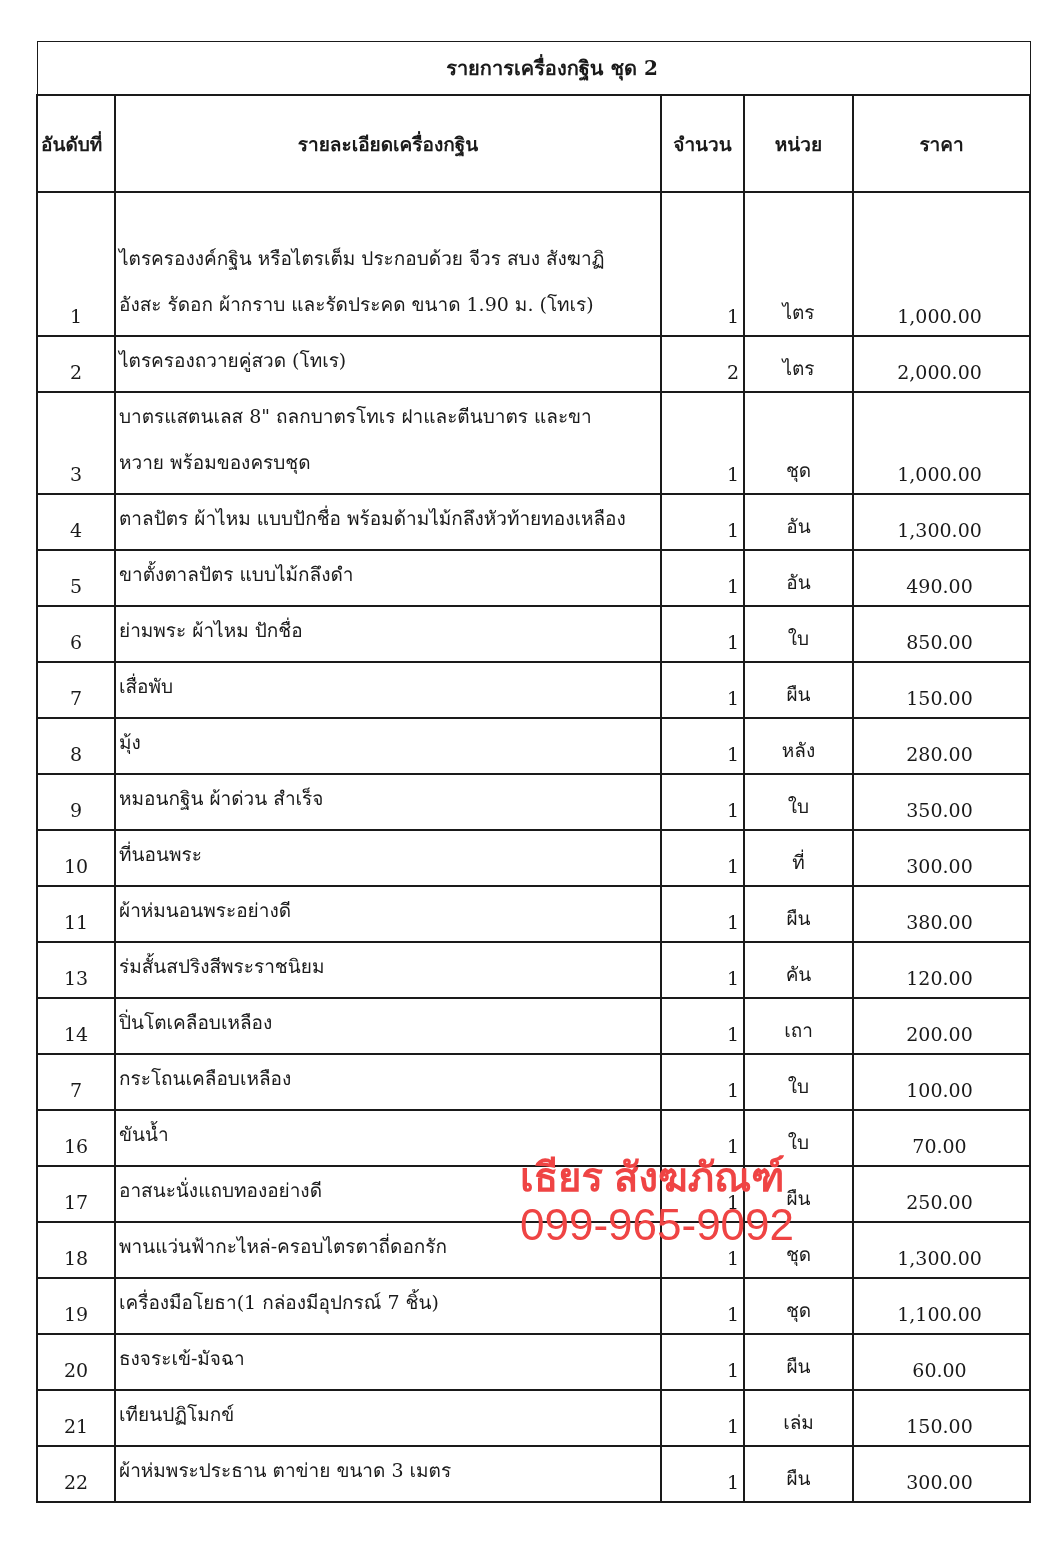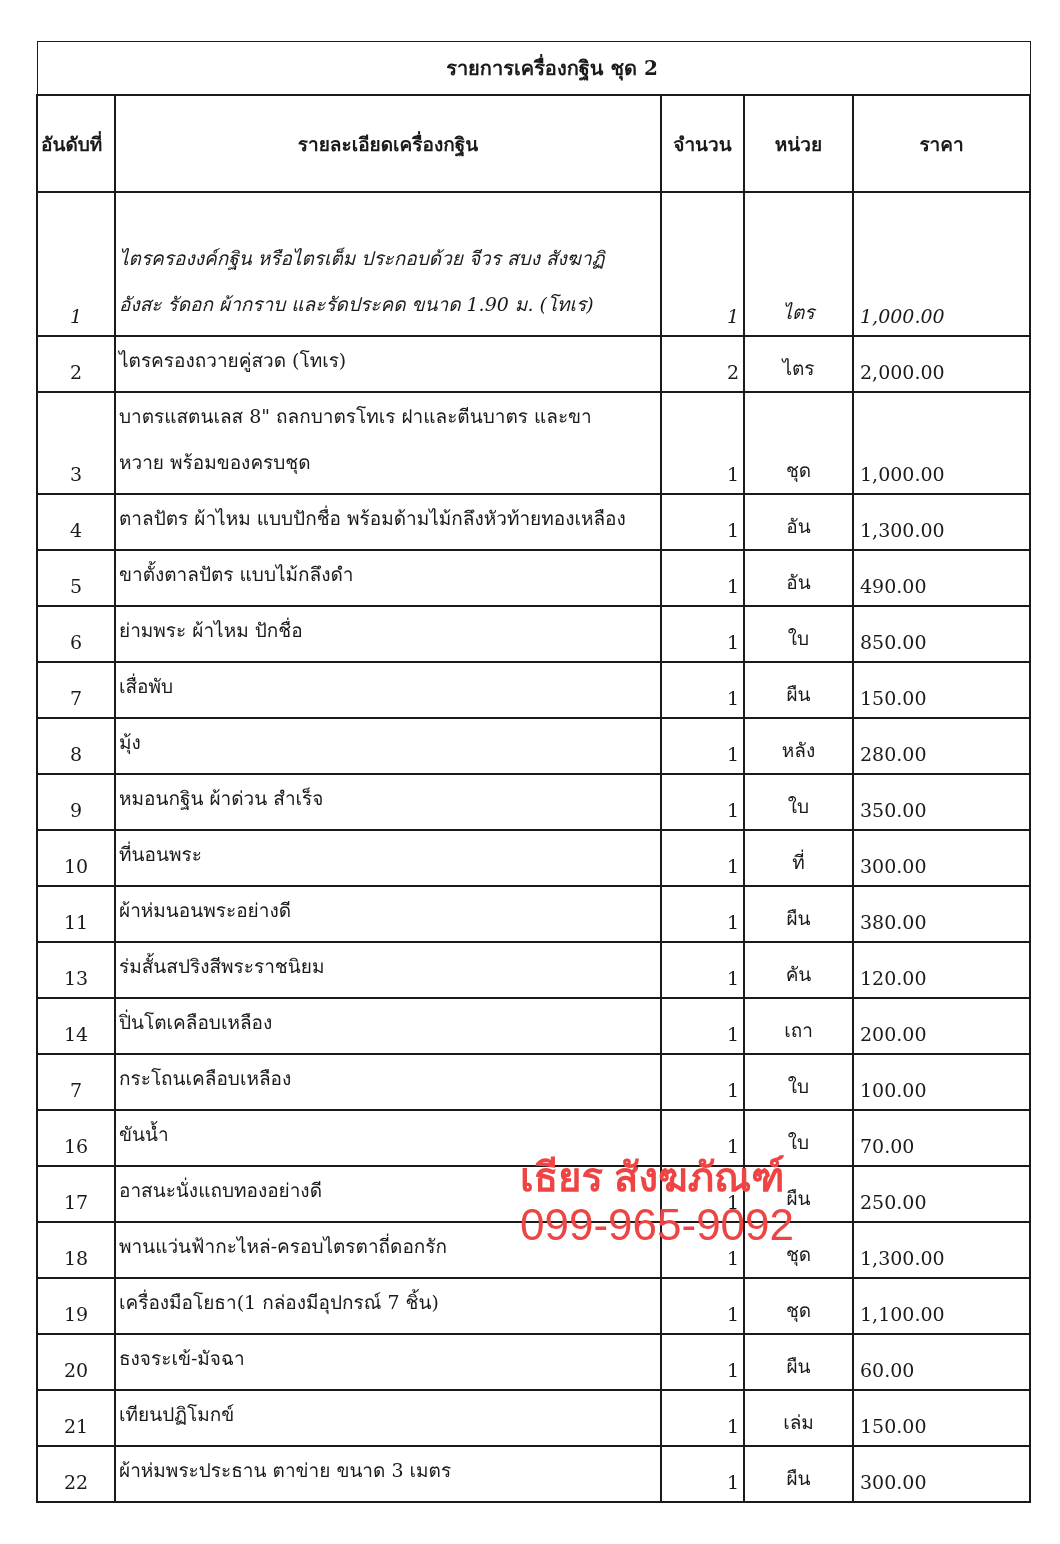--- a/index.html
+++ b/index.html
@@ -8,23 +8,23 @@
   .sheet { position: absolute; left: 36px; top: 41px; width: 993px; }
   table { border-collapse: collapse; width: 993px; table-layout: fixed; }
   td, th { border: 2px solid #1a1a1a; padding: 0 6px; font-size: 19px; font-weight: normal; overflow: hidden; white-space: nowrap; }
   .title-row td { height: 52px; text-align: center; font-weight: bold; font-size: 20px; border-top-width: 1px; border-left-width:1px; border-right-width:1px;padding-left:43px; }
   .head-row th { height: 95px; font-weight: bold; font-size: 19px; vertical-align: middle; }
   .head-row th.c1 { text-align: left; padding-left: 3px; vertical-align: middle; border-radius: 9px; }
   td.no { text-align: center; vertical-align: bottom; padding-bottom: 8px; }
   td.desc { text-align: left; vertical-align: bottom; padding-bottom: 8px; padding-left: 3px; white-space: normal; line-height: 46px; }
   td.qty { text-align: right; vertical-align: bottom; padding-bottom: 8px; padding-right: 4px; }
   td.unit { text-align: center; vertical-align: bottom; padding-bottom: 8px; margin-top: 40px; }
-  td.price { text-align: left; vertical-align: bottom; padding-bottom: 8px; padding-right: 10px; }
+  td.price { text-align: center; vertical-align: bottom; padding-bottom: 8px; padding-right: 10px; }
   tr.item td { height: 44px; }
-  tr.tall td { height: 134px; font-style: italic; }
+  tr.tall td { height: 134px; }
   tr.mid td { height: 90px; }
   .overlay { position: absolute; left: 472px; top: 1155px; font-family: Liberation Sans, sans-serif;
              font-weight: bold; color: #ef4444; line-height: 1.12; margin-left: 48px; }
   .overlay .name { font-size: 40px; letter-spacing: 0px; }
   .overlay .phone { font-size: 44px; font-weight: normal; letter-spacing: 0px; }
 </style>
 </head>
 <body>
 
 <div class="sheet">

